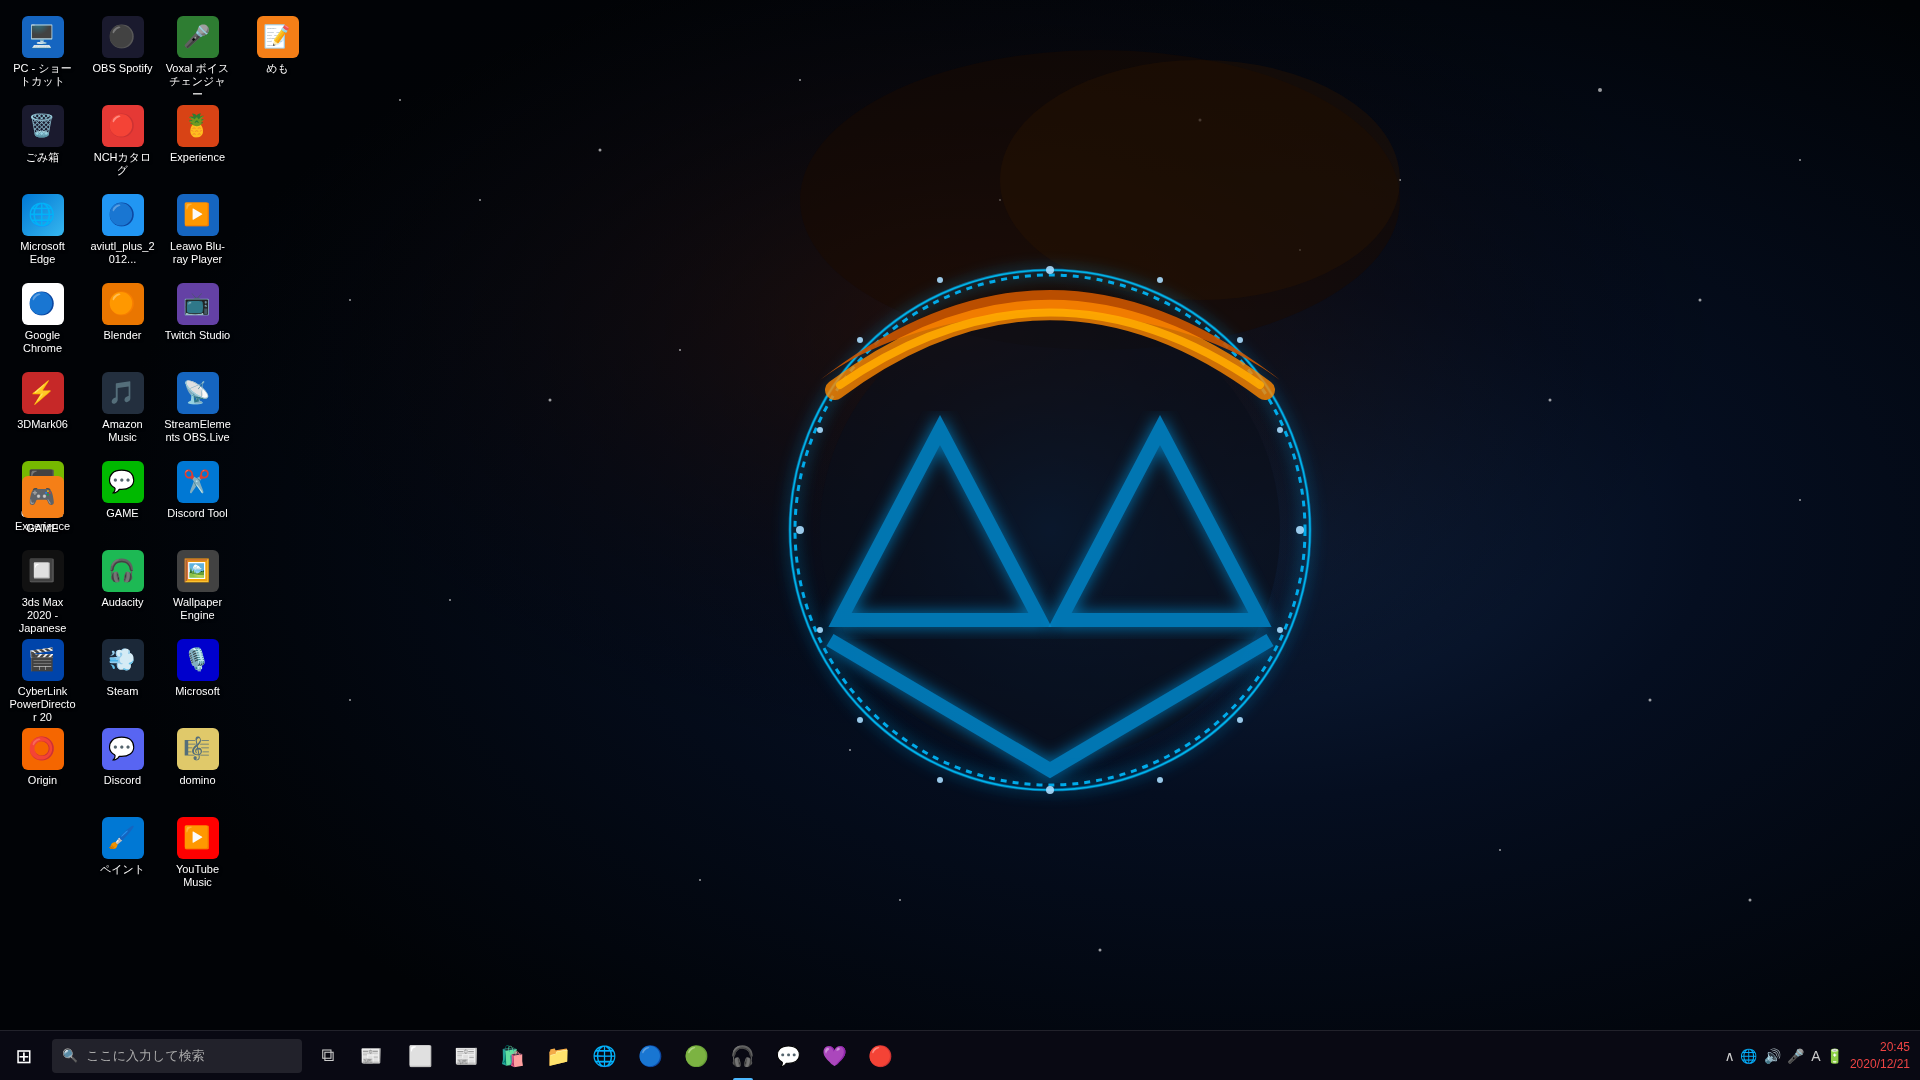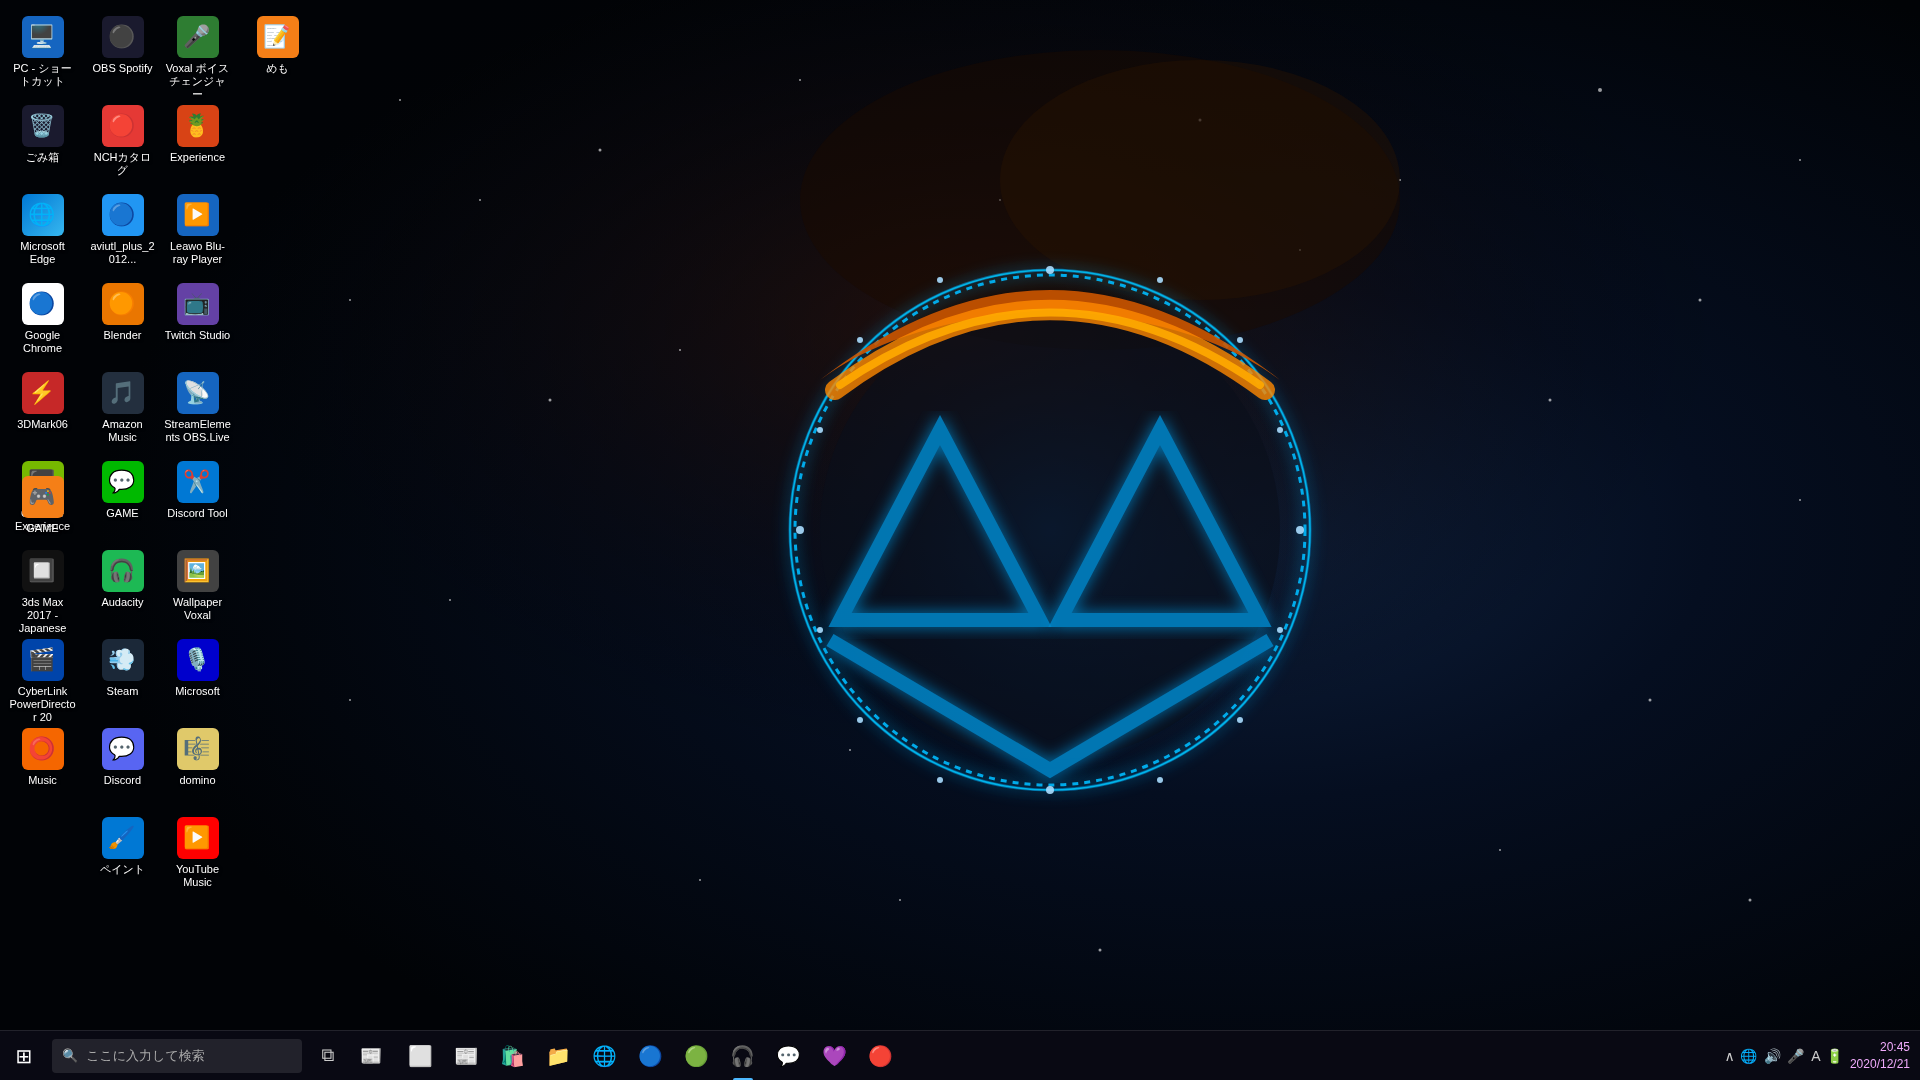--- a/index.html
+++ b/index.html
@@ -161,21 +161,21 @@
       padding-right: 10px;
       color: #ccc;
       font-size: 12px;
     }
 
     #clock {
       display: flex;
       flex-direction: column;
       align-items: flex-end;
       font-size: 12px;
-      color: #f0abfc;
+      color: #ef4444;
       line-height: 1.4;
       cursor: pointer;
     }
 
     .sys-icon {
       font-size: 14px;
       cursor: pointer;
       color: #ccc;
     }
 
@@ -342,29 +342,29 @@
       <div class="desktop-icon">
         <div class="icon-img ic-red">⚡</div>
         <span class="icon-label">3DMark06</span>
       </div>
       <div class="desktop-icon">
         <div class="icon-img ic-geforce">⬛</div>
         <span class="icon-label">GeForce Experience</span>
       </div>
       <div class="desktop-icon">
         <div class="icon-img ic-3dsmax">🔲</div>
-        <span class="icon-label">3ds Max 2017 - Japanese</span>
+        <span class="icon-label">3ds Max 2020 - Japanese</span>
       </div>
       <div class="desktop-icon">
         <div class="icon-img ic-cyberlink">🎬</div>
         <span class="icon-label">CyberLink PowerDirector 20</span>
       </div>
       <div class="desktop-icon">
         <div class="icon-img ic-origin">⭕</div>
-        <span class="icon-label">Music</span>
+        <span class="icon-label">Origin</span>
       </div>
     </div>
 
   <div class="icon-column col2" id="col2-el">
       <div class="desktop-icon">
         <div class="icon-img ic-dark">⚫</div>
         <span class="icon-label">OBS Spotify</span>
       </div>
       <div class="desktop-icon">
         <div class="icon-img ic-nch">🔴</div>
@@ -424,21 +424,21 @@
       <div class="desktop-icon">
         <div class="icon-img ic-se">📡</div>
         <span class="icon-label">StreamElements OBS.Live</span>
       </div>
       <div class="desktop-icon">
         <div class="icon-img ic-snip">✂️</div>
         <span class="icon-label">Discord Tool</span>
       </div>
       <div class="desktop-icon">
         <div class="icon-img ic-wp">🖼️</div>
-        <span class="icon-label">Wallpaper Voxal</span>
+        <span class="icon-label">Wallpaper Engine</span>
       </div>
       <div class="desktop-icon">
         <div class="icon-img ic-audacity">🎙️</div>
         <span class="icon-label">Microsoft</span>
       </div>
       <div class="desktop-icon">
         <div class="icon-img ic-domino">🎼</div>
         <span class="icon-label">domino</span>
       </div>
       <div class="desktop-icon">

